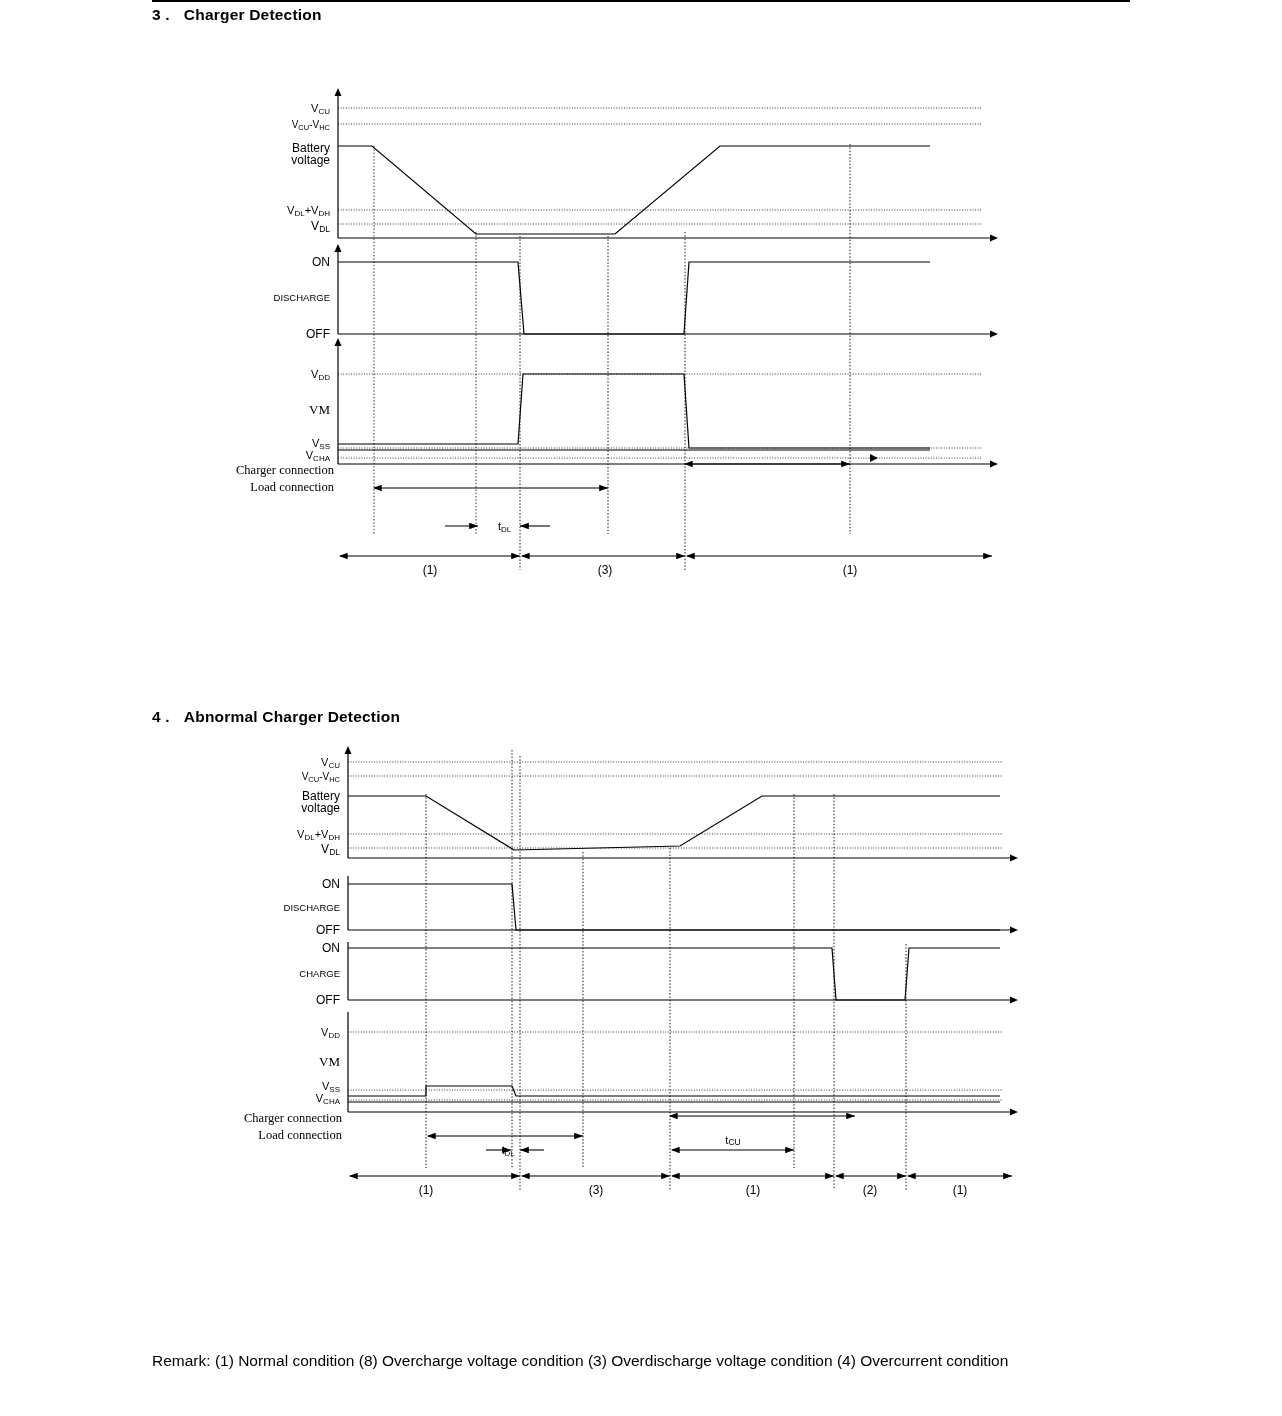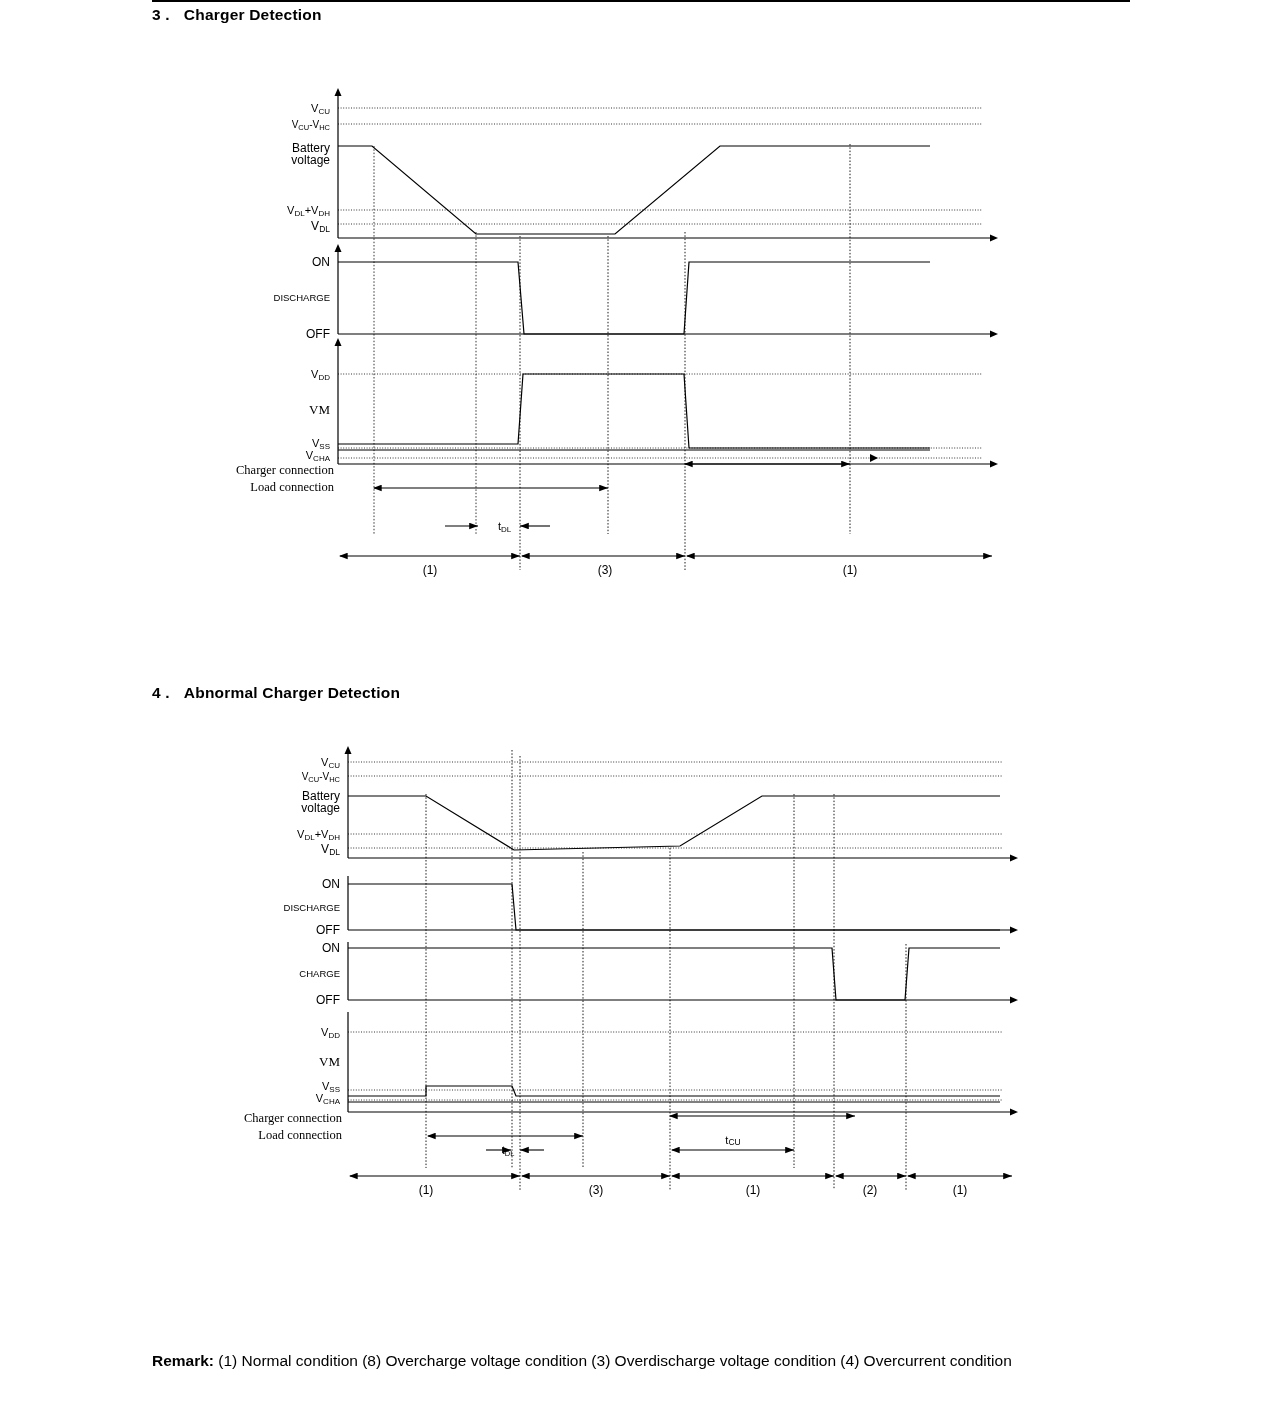--- a/index.html
+++ b/index.html
@@ -47,21 +47,21 @@
   
   .remark {
     position: absolute;
     left: 152px;
     top: 1348px;
     width: 978px;
     font-size: 15.5px;
     line-height: 26px;
     text-align: justify;
   }
-  .remark b { font-weight: bold; }
+  .remark b { font-weight: normal; }
 </style>
 </head>
 <body>
 
 <div class="page">
 
   <div class="top-rule"></div>
 
   <div class="section-title" style="left:152px; top:6px;">
     <span class="num">3 .</span><span>Charger Detection</span>
@@ -153,21 +153,21 @@
         <line x1="292" y1="474" x2="455" y2="474" stroke="#000" stroke-width="1.1" marker-start="url(#ar1e)" marker-end="url(#ar1)"></line>
         <line x1="457" y1="474" x2="762" y2="474" stroke="#000" stroke-width="1.1" marker-start="url(#ar1e)" marker-end="url(#ar1)"></line>
 
         <text x="200" y="492" text-anchor="middle" font-size="12">(1)</text>
         <text x="375" y="492" text-anchor="middle" font-size="12">(3)</text>
         <text x="620" y="492" text-anchor="middle" font-size="12">(1)</text>
       </g>
     </svg>
   </div>
 
-  <div class="section-title" style="left:152px; top:684px;">
+  <div class="section-title" style="left:152px; top:708px;">
     <span class="num">4 .</span><span>Abnormal Charger Detection</span>
   </div>
 
   <div class="figure" style="left:230px; top:738px;">
     <svg class="fig-svg" width="810" height="480" viewBox="0 0 810 480" xmlns="http://www.w3.org/2000/svg">
       <defs>
         <marker id="br1" markerWidth="9" markerHeight="9" refX="8" refY="3" orient="auto">
           <path d="M0,0 L8,3 L0,6 z" fill="#000"></path>
         </marker>
         <marker id="br1e" markerWidth="9" markerHeight="9" refX="1" refY="3" orient="auto">

